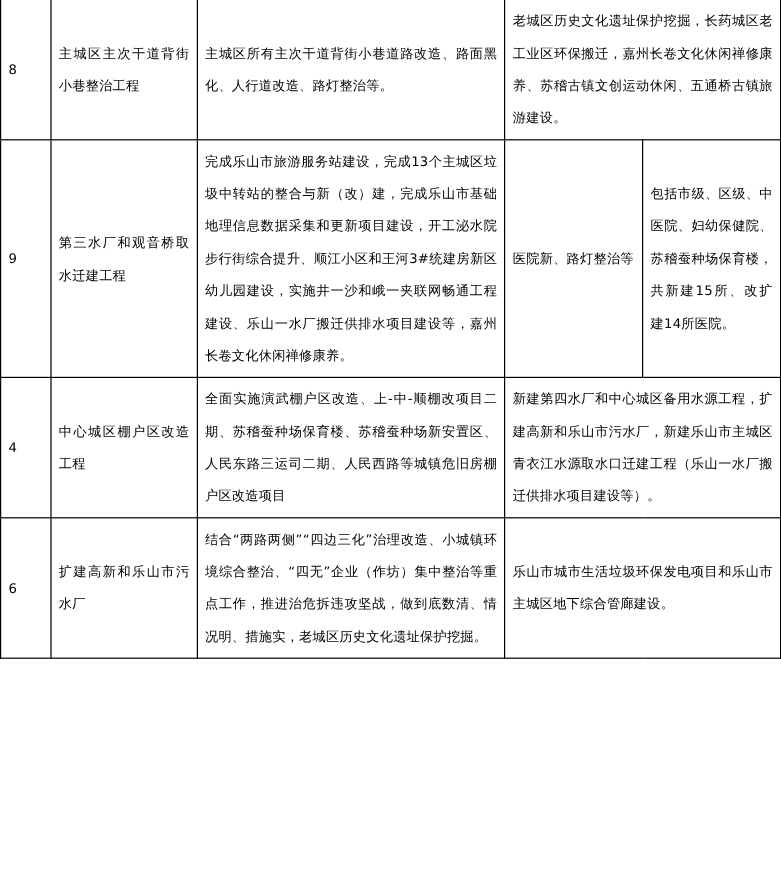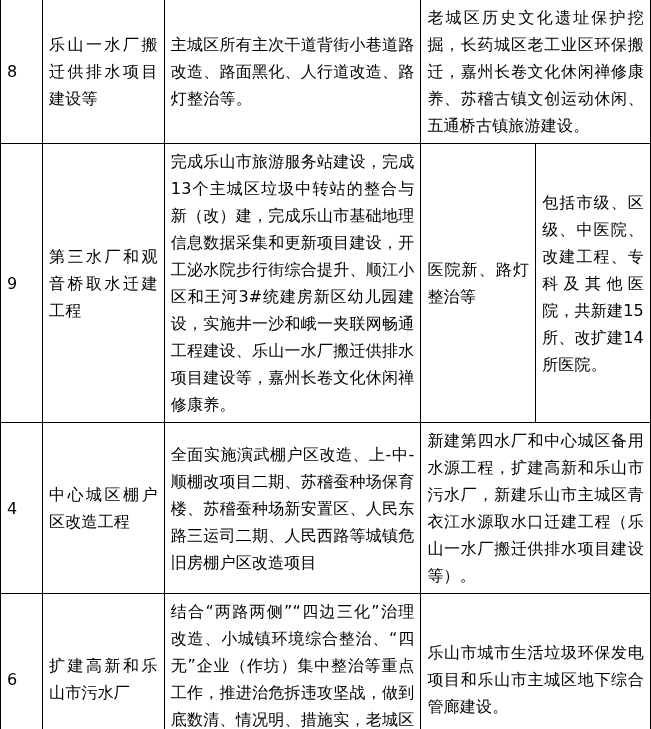--- a/index.html
+++ b/index.html
@@ -15,21 +15,21 @@
   }
   .doc-table {
     border-collapse: collapse;
     width: 651px;
     table-layout: fixed;
   }
   .doc-table td {
     border: 1px solid #000000;
     vertical-align: middle;
     padding: 4px 6px;
-    font-size: 16px;
+    font-size: 11px;
     line-height: 27px;
     letter-spacing: 0.2px;
     text-align: justify;
     text-justify: inter-ideograph;
     word-break: break-all;
   }
   .col-index {
     width: 26px;
     text-align: center;
     padding: 2px;
@@ -50,30 +50,30 @@
     border-top: none;
   }
 </style>
 </head>
 <body>
 
 <table class="doc-table">
   <tbody>
     <tr class="cut-row">
       <td class="col-index">8</td>
-      <td class="col-name">乐山一水厂搬迁供排水项目建设等</td>
+      <td class="col-name">主城区主次干道背街小巷整治工程</td>
       <td class="col-desc">主城区所有主次干道背街小巷道路改造、路面黑化、人行道改造、路灯整治等。</td>
       <td class="col-note" colspan="2">老城区历史文化遗址保护挖掘，长药城区老工业区环保搬迁，嘉州长卷文化休闲禅修康养、苏稽古镇文创运动休闲、五通桥古镇旅游建设。</td>
     </tr>
     <tr>
       <td class="col-index">9</td>
       <td class="col-name">第三水厂和观音桥取水迁建工程</td>
       <td class="col-desc">完成乐山市旅游服务站建设，完成13个主城区垃圾中转站的整合与新（改）建，完成乐山市基础地理信息数据采集和更新项目建设，开工泌水院步行街综合提升、顺江小区和王河3#统建房新区幼儿园建设，实施井一沙和峨一夹联网畅通工程建设、乐山一水厂搬迁供排水项目建设等，嘉州长卷文化休闲禅修康养。</td>
       <td class="col-proj">医院新、路灯整治等</td>
-      <td class="col-note">包括市级、区级、中医院、改建工程、专科及其他医院，共新建15所、改扩建14所医院。</td>
+      <td class="col-note">包括市级、区级、中医院、妇幼保健院、苏稽蚕种场保育楼，共新建15所、改扩建14所医院。</td>
     </tr>
     <tr>
       <td class="col-index">4</td>
       <td class="col-name">中心城区棚户区改造工程</td>
       <td class="col-desc">全面实施演武棚户区改造、上-中-顺棚改项目二期、苏稽蚕种场保育楼、苏稽蚕种场新安置区、人民东路三运司二期、人民西路等城镇危旧房棚户区改造项目</td>
       <td class="col-note" colspan="2">新建第四水厂和中心城区备用水源工程，扩建高新和乐山市污水厂，新建乐山市主城区青衣江水源取水口迁建工程（乐山一水厂搬迁供排水项目建设等）。</td>
     </tr>
     <tr>
       <td class="col-index">6</td>
       <td class="col-name">扩建高新和乐山市污水厂</td>

